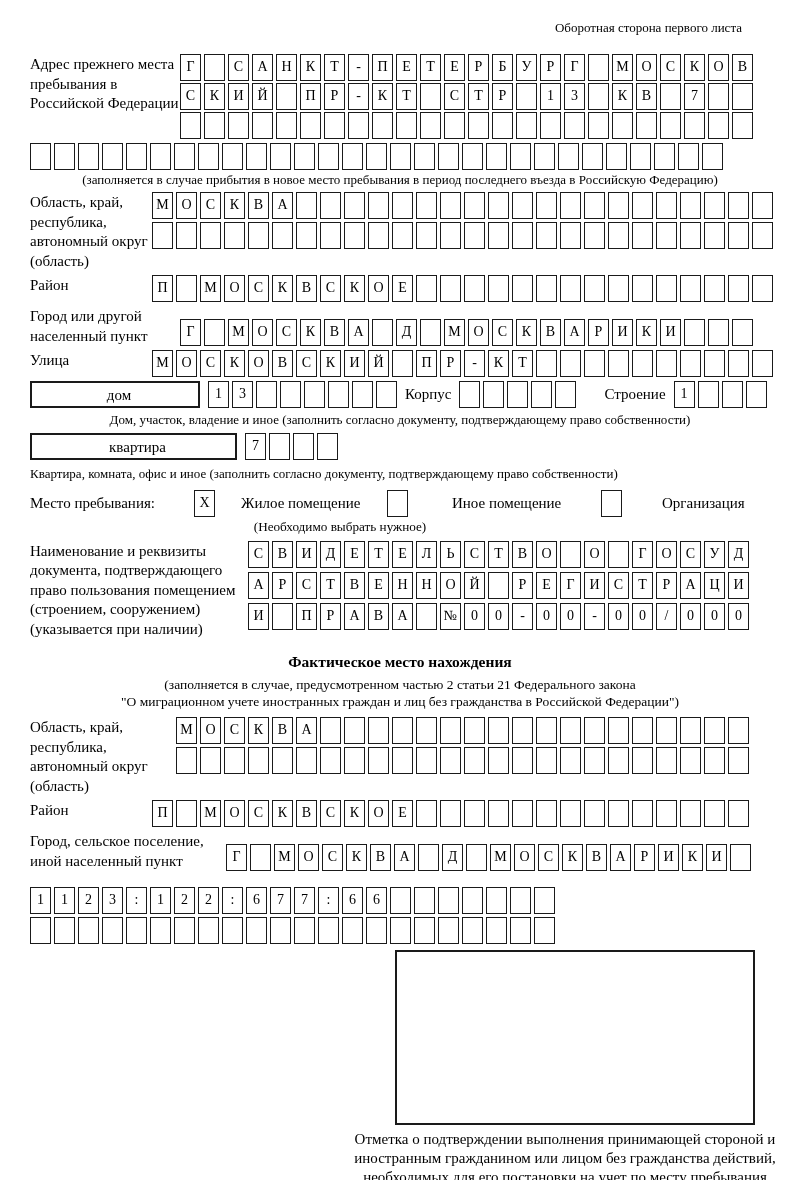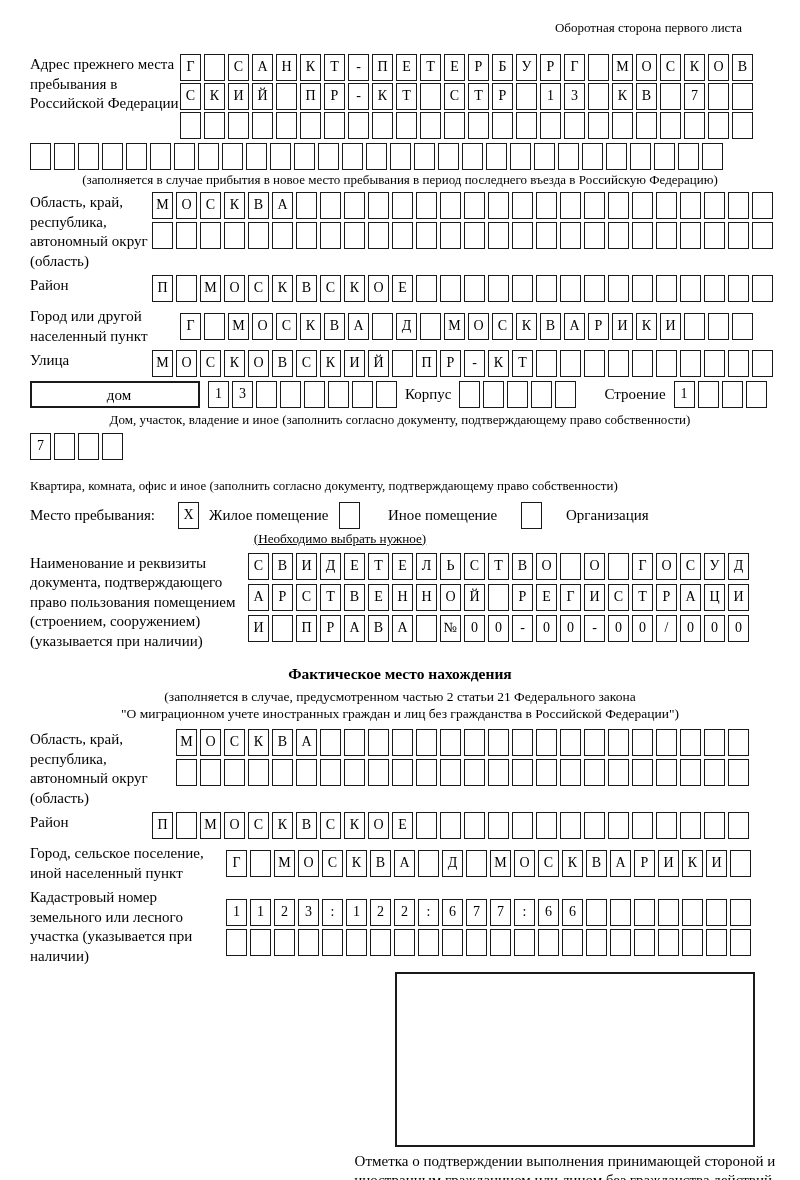--- a/index.html
+++ b/index.html
@@ -8,21 +8,21 @@
     width: 800px; height: 1180px;
     font-family: "Liberation Serif", "DejaVu Serif", serif;
     color: #000;
     position: relative;
   }
   .page { width: 800px; height: 1180px; padding: 20px 30px 0 30px; overflow: hidden; }
 
   .header-note { text-align: right; font-size: 13px; padding-right: 28px; margin-bottom: 18px; }
 
   .field { display: flex; align-items: flex-start; margin-bottom: 4px; }
-  .field.center { align-items: center; font-family: Liberation Serif, serif; }
+  .field.center { align-items: flex-end; font-family: Liberation Serif, serif; }
   .label { font-size: 15px; line-height: 1.3; flex: none; padding-top: 1px; }
   .rows { display: flex; flex-direction: column; gap: 2px; }
 
   .cells { display: flex; gap: 3px; flex: none; }
   .cell {
     width: 21px; height: 27px; flex: none;
     border: 1.8px solid #1a1a1a;
     font-size: 14px; line-height: 23px; text-align: center;
     background: #fff;
   }
@@ -31,22 +31,22 @@
   .caption.centered { text-align: center; }
 
   .sec-heading { text-align: center; font-weight: bold; font-size: 15.5px; margin: 8px 0 6px 0; }
 
   .typebox {
     border: 2px solid #1a1a1a; height: 27px; flex: none;
     text-align: center; font-size: 15px; line-height: 24px; padding-left: 8px;
   }
   .inline-lbl { font-size: 15px; line-height: 27px; flex: none; }
 
-  .stay-row { display: flex; align-items: center; gap: 0; margin-top: 8px; }
-  .stay-note { width: 420px; margin-left: 100px; text-align: center; font-size: 13.2px; margin-top: 2px; text-decoration: underline; }
+  .stay-row { display: flex; align-items: center; gap: 16px; margin-top: 8px; }
+  .stay-note { width: 420px; margin-left: 100px; text-align: center; font-size: 13.2px; margin-top: 2px; }
 
   .fact-title { text-align: center; font-weight: bold; font-size: 15.5px; margin: 14px 0 6px 0; font-family: Liberation Serif, serif; }
   .fact-note { text-align: center; font-size: 13.5px; line-height: 1.25; }
 
   .stamp-box {
     margin-left: 365px; margin-top: 6px;
     width: 360px; height: 175px;
     border: 2px solid #1a1a1a;
   }
   .stamp-caption {
@@ -363,28 +363,29 @@
     <div class="cells">
         <div class="cell">1</div>
         <div class="cell"></div>
         <div class="cell"></div>
         <div class="cell"></div>
       </div>
   </div>
   <div class="caption mb4" style="margin-top:2px;text-align:center;">Дом, участок, владение и иное (заполнить согласно документу, подтверждающему право собственности)</div>
 
   <div class="field gap8" style="align-items:center;">
+    <div class="typebox" style="width:207px;">квартира</div>
     <div class="cells">
         <div class="cell">7</div>
         <div class="cell"></div>
         <div class="cell"></div>
         <div class="cell"></div>
       </div>
   </div>
-  <div class="caption" style="margin-top:18px;">Квартира, комната, офис и иное (заполнить согласно документу, подтверждающему право собственности)</div>
+  <div class="caption" style="margin-top:6px;">Квартира, комната, офис и иное (заполнить согласно документу, подтверждающему право собственности)</div>
 
   <div class="stay-row">
     <div class="inline-lbl" style="width:148px;">Место пребывания:</div>
     <div class="cell">X</div>
     <div class="inline-lbl" style="margin-left:10px;width:130px;">Жилое помещение</div>
     <div class="cell"></div>
     <div class="inline-lbl" style="margin-left:28px;width:125px;">Иное помещение</div>
     <div class="cell" style="margin-left:8px;"></div>
     <div class="inline-lbl" style="margin-left:24px;">Организация</div>
   </div>
@@ -580,21 +581,20 @@
         <div class="cell">А</div>
         <div class="cell">Р</div>
         <div class="cell">И</div>
         <div class="cell">К</div>
         <div class="cell">И</div>
         <div class="cell"></div>
       </div>
   </div>
 
   <div class="field">
-    <div class="label" style="width:196px;">Кадастровый номер земельного или лесного участка (указывается при наличии)</div>
     <div class="rows" style="gap:3px;margin-top:12px;">
       <div class="cells">
           <div class="cell">1</div>
           <div class="cell">1</div>
           <div class="cell">2</div>
           <div class="cell">3</div>
           <div class="cell">:</div>
           <div class="cell">1</div>
           <div class="cell">2</div>
           <div class="cell">2</div>

